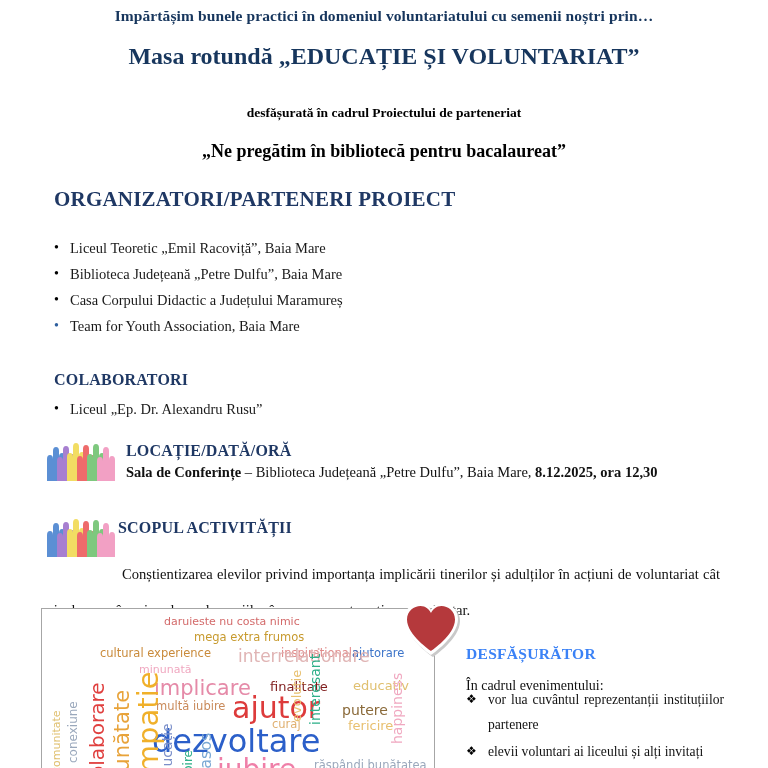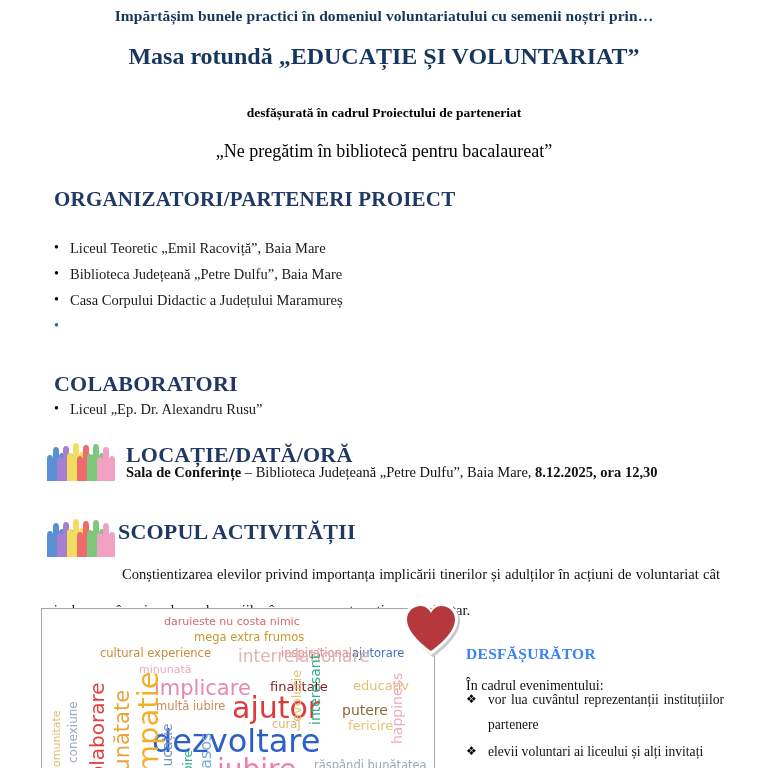--- a/index.html
+++ b/index.html
@@ -37,35 +37,35 @@
     position:absolute;top:94px;left:0;right:0;
     text-align:center;
     font-weight:bold;
     font-size:13.5px;
     color:#000;
     margin:0;
   }
   .project-title{
     position:absolute;top:130px;left:0;right:0;
     text-align:center;
-    font-weight:normal;
+    font-weight:bold;
     font-size:18px;
     color:#000;
     margin:0;
   }
 
   
   .sec-h{
     font-weight:bold;
     color:#1f3864;
     font-size:21px;
     margin:0;
     letter-spacing:.2px;
   }
-  .sec-h.small{font-size:22px;}
+  .sec-h.small{font-size:16px;}
 
   #organizers-heading{position:absolute;top:176px;left:54px;}
   #org-list{position:absolute;top:224px;left:54px;margin:0;padding:0;list-style:none;}
   #collab-heading{position:absolute;top:360px;left:54px;}
   #collab-list{position:absolute;top:385px;left:54px;margin:0;padding:0;list-style:none;}
 
   .bullet-row{
     display:flex;
     align-items:flex-start;
     font-size:14.5px;
@@ -187,20 +187,21 @@
       <li class="bullet-row">
         <span class="dot black">•</span>
         <span class="txt">Biblioteca Județeană „Petre Dulfu”, Baia Mare</span>
       </li>
       <li class="bullet-row">
         <span class="dot black">•</span>
         <span class="txt">Casa Corpului Didactic a Județului Maramureș</span>
       </li>
       <li class="bullet-row">
         <span class="dot blue">•</span>
+        <span class="txt">Team for Youth Association, Baia Mare</span>
       </li>
     </ul>
 
   <h2 class="sec-h small" id="collab-heading">COLABORATORI</h2>
   <ul id="collab-list">
       <li class="bullet-row">
         <span class="dot black">•</span>
         <span class="txt">Liceul „Ep. Dr. Alexandru Rusu”</span>
       </li>
     </ul>

